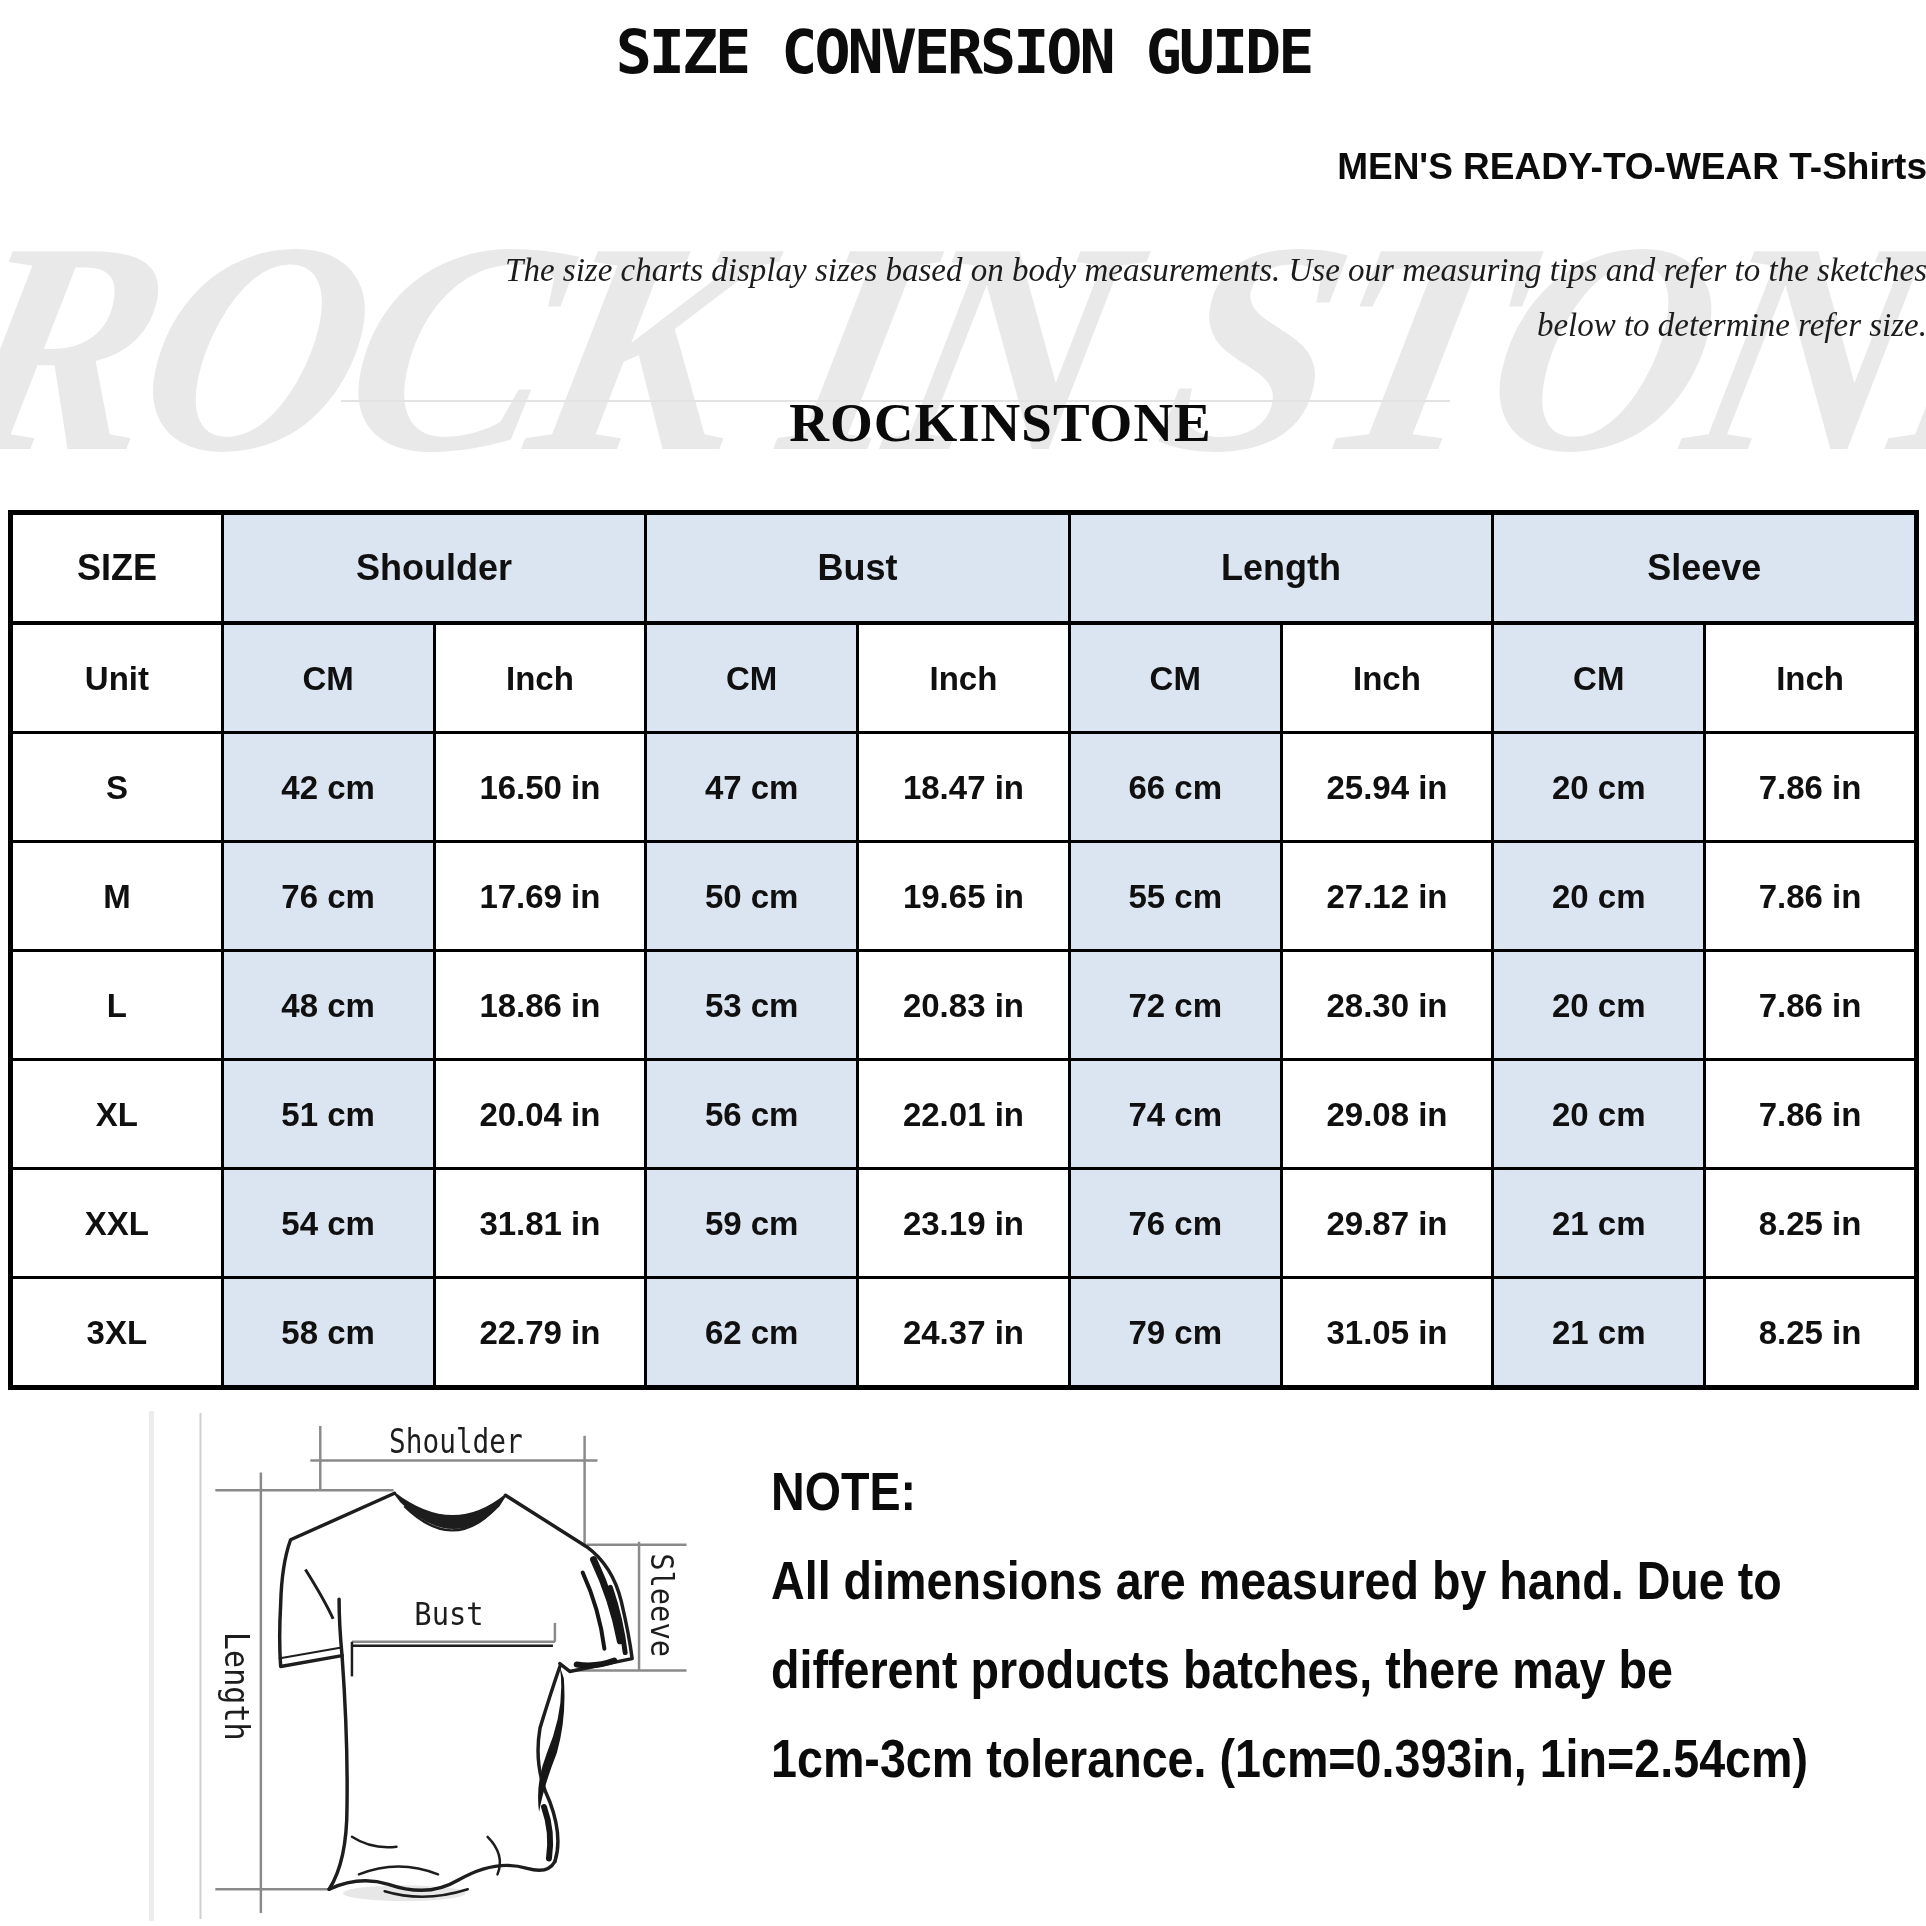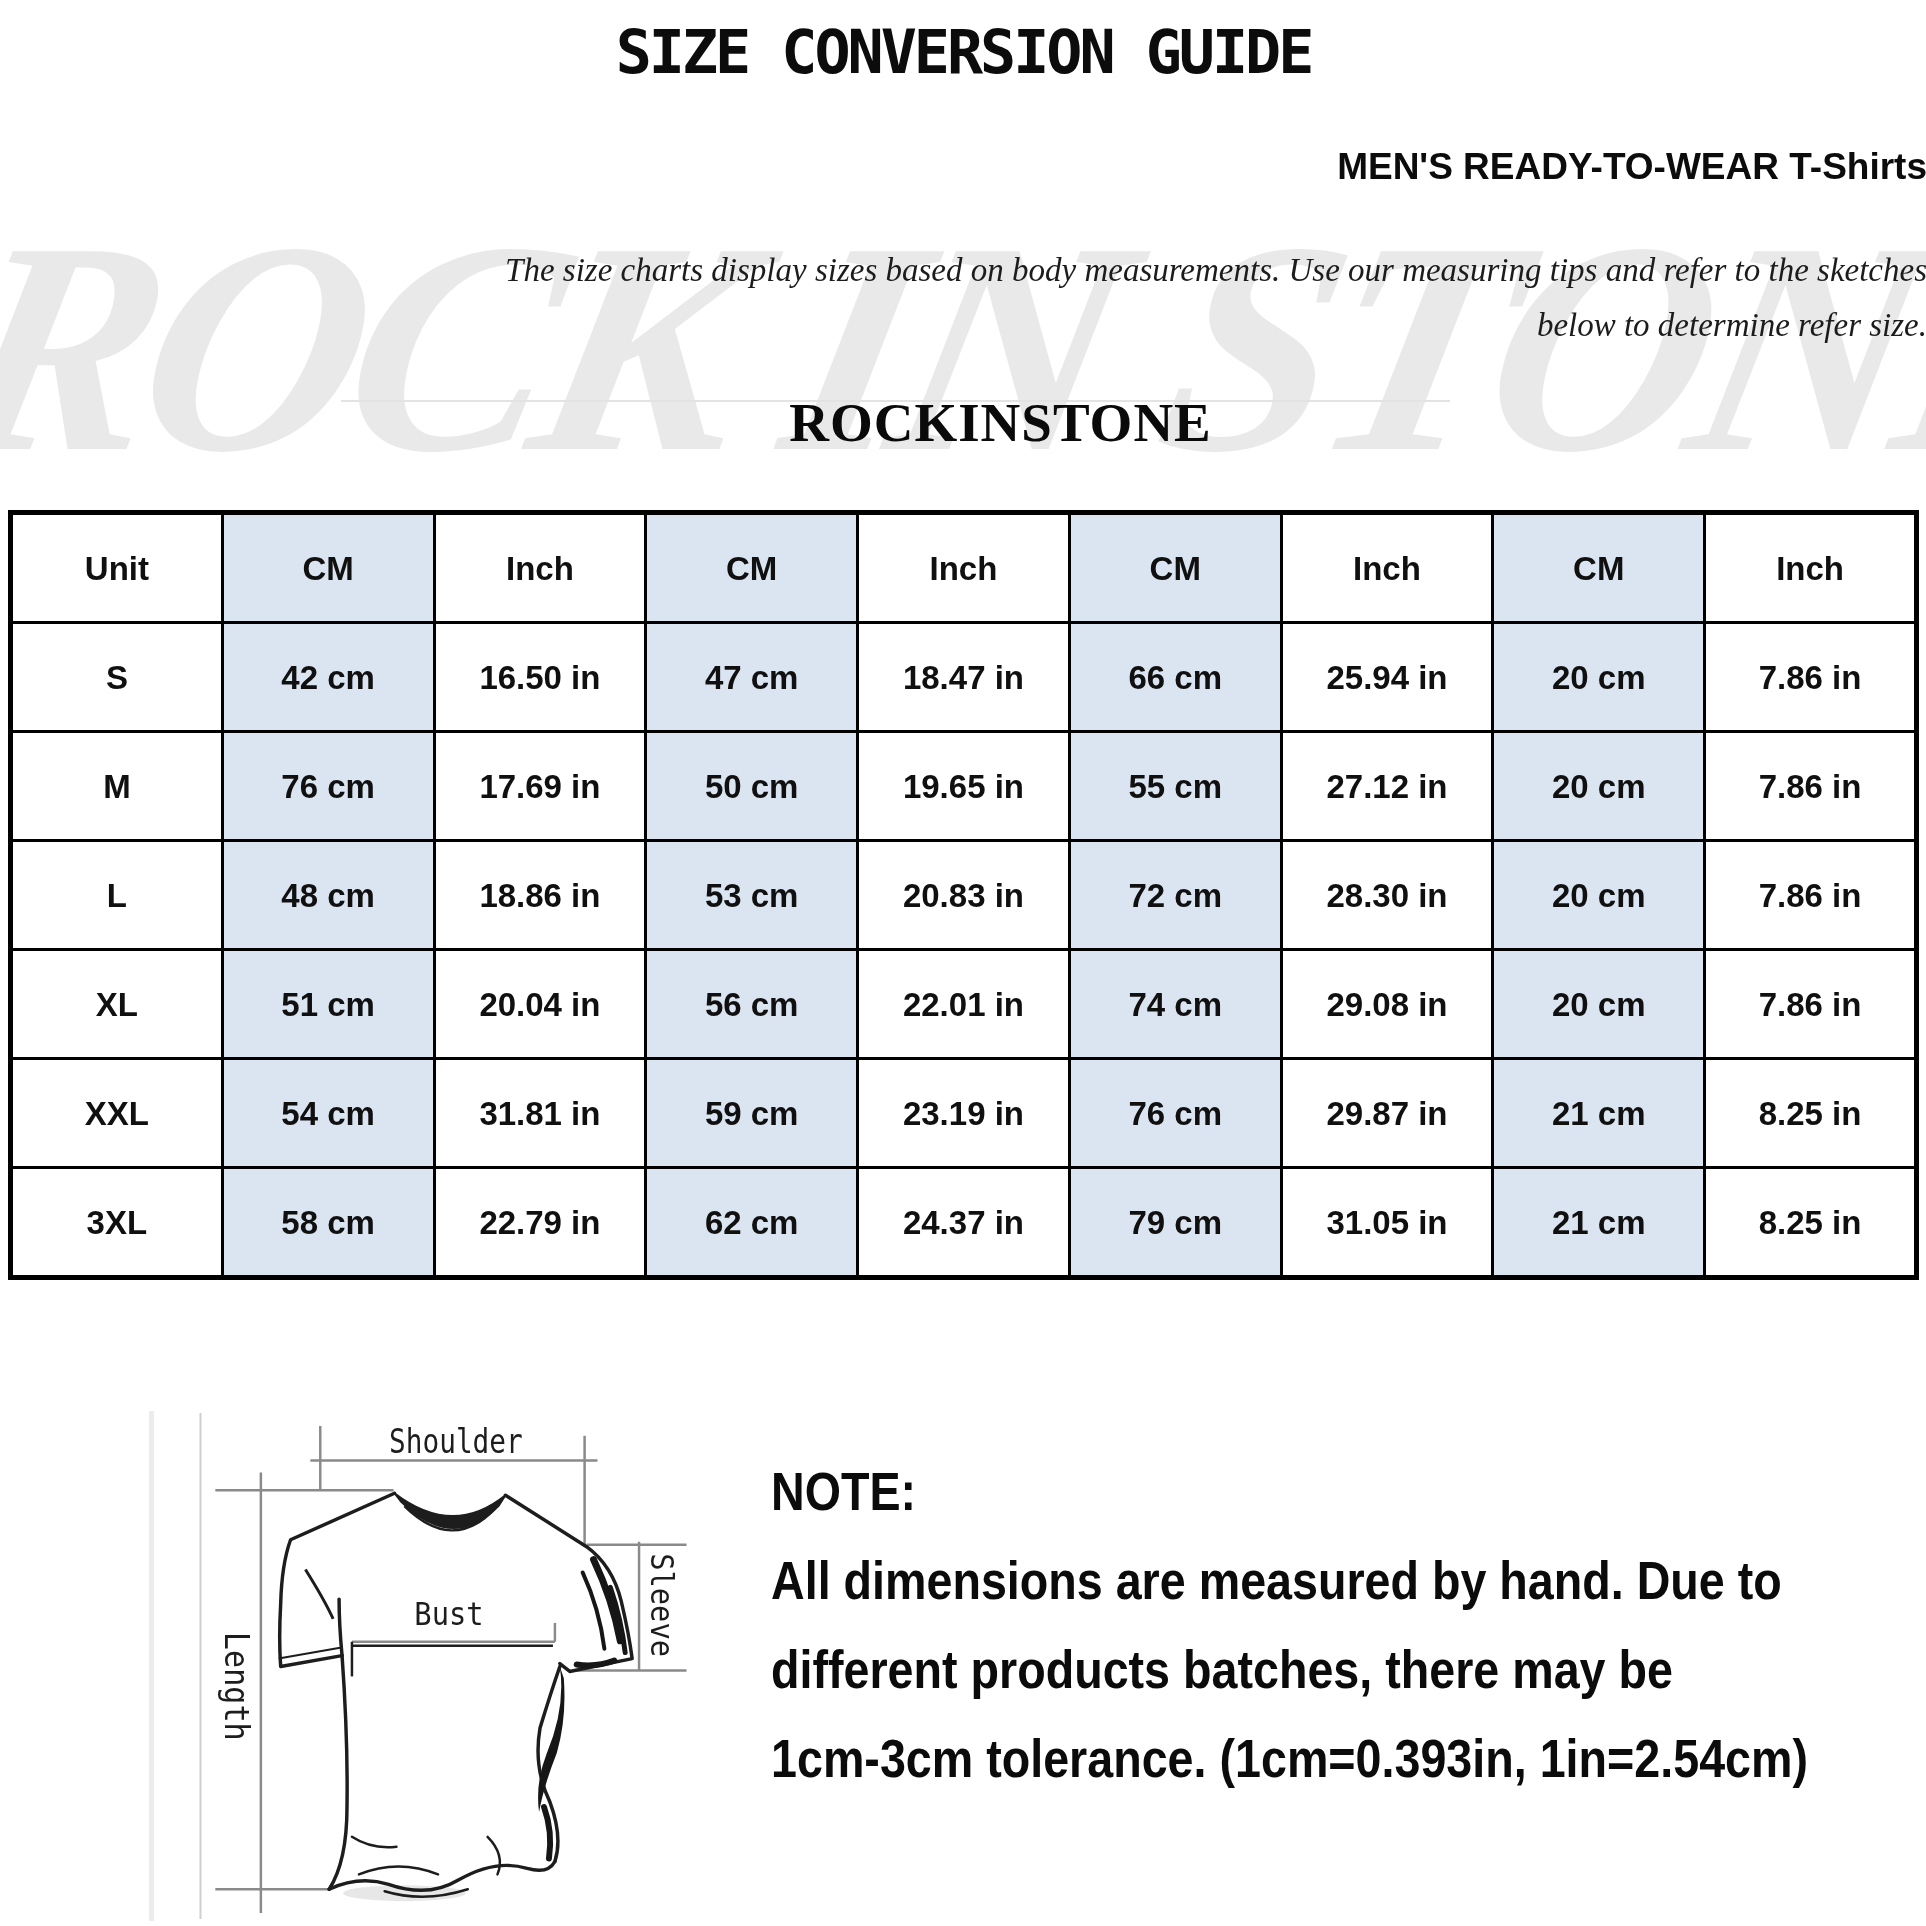--- a/index.html
+++ b/index.html
@@ -85,20 +85,27 @@
       <col>
       <col>
       <col>
       <col>
       <col>
       <col>
       <col>
       <col>
   </colgroup>
   <tbody>
+    <tr class="r-head">
+      <th>SIZE</th>
+      <th class="c-blue" colspan="2">Shoulder</th>
+      <th class="c-blue" colspan="2">Bust</th>
+      <th class="c-blue" colspan="2">Length</th>
+      <th class="c-blue" colspan="2">Sleeve</th>
+    </tr>
     <tr class="r-unit">
       <td>Unit</td>
       <td class="c-blue">CM</td>
       <td>Inch</td>
       <td class="c-blue">CM</td>
       <td>Inch</td>
       <td class="c-blue">CM</td>
       <td>Inch</td>
       <td class="c-blue">CM</td>
       <td>Inch</td>

